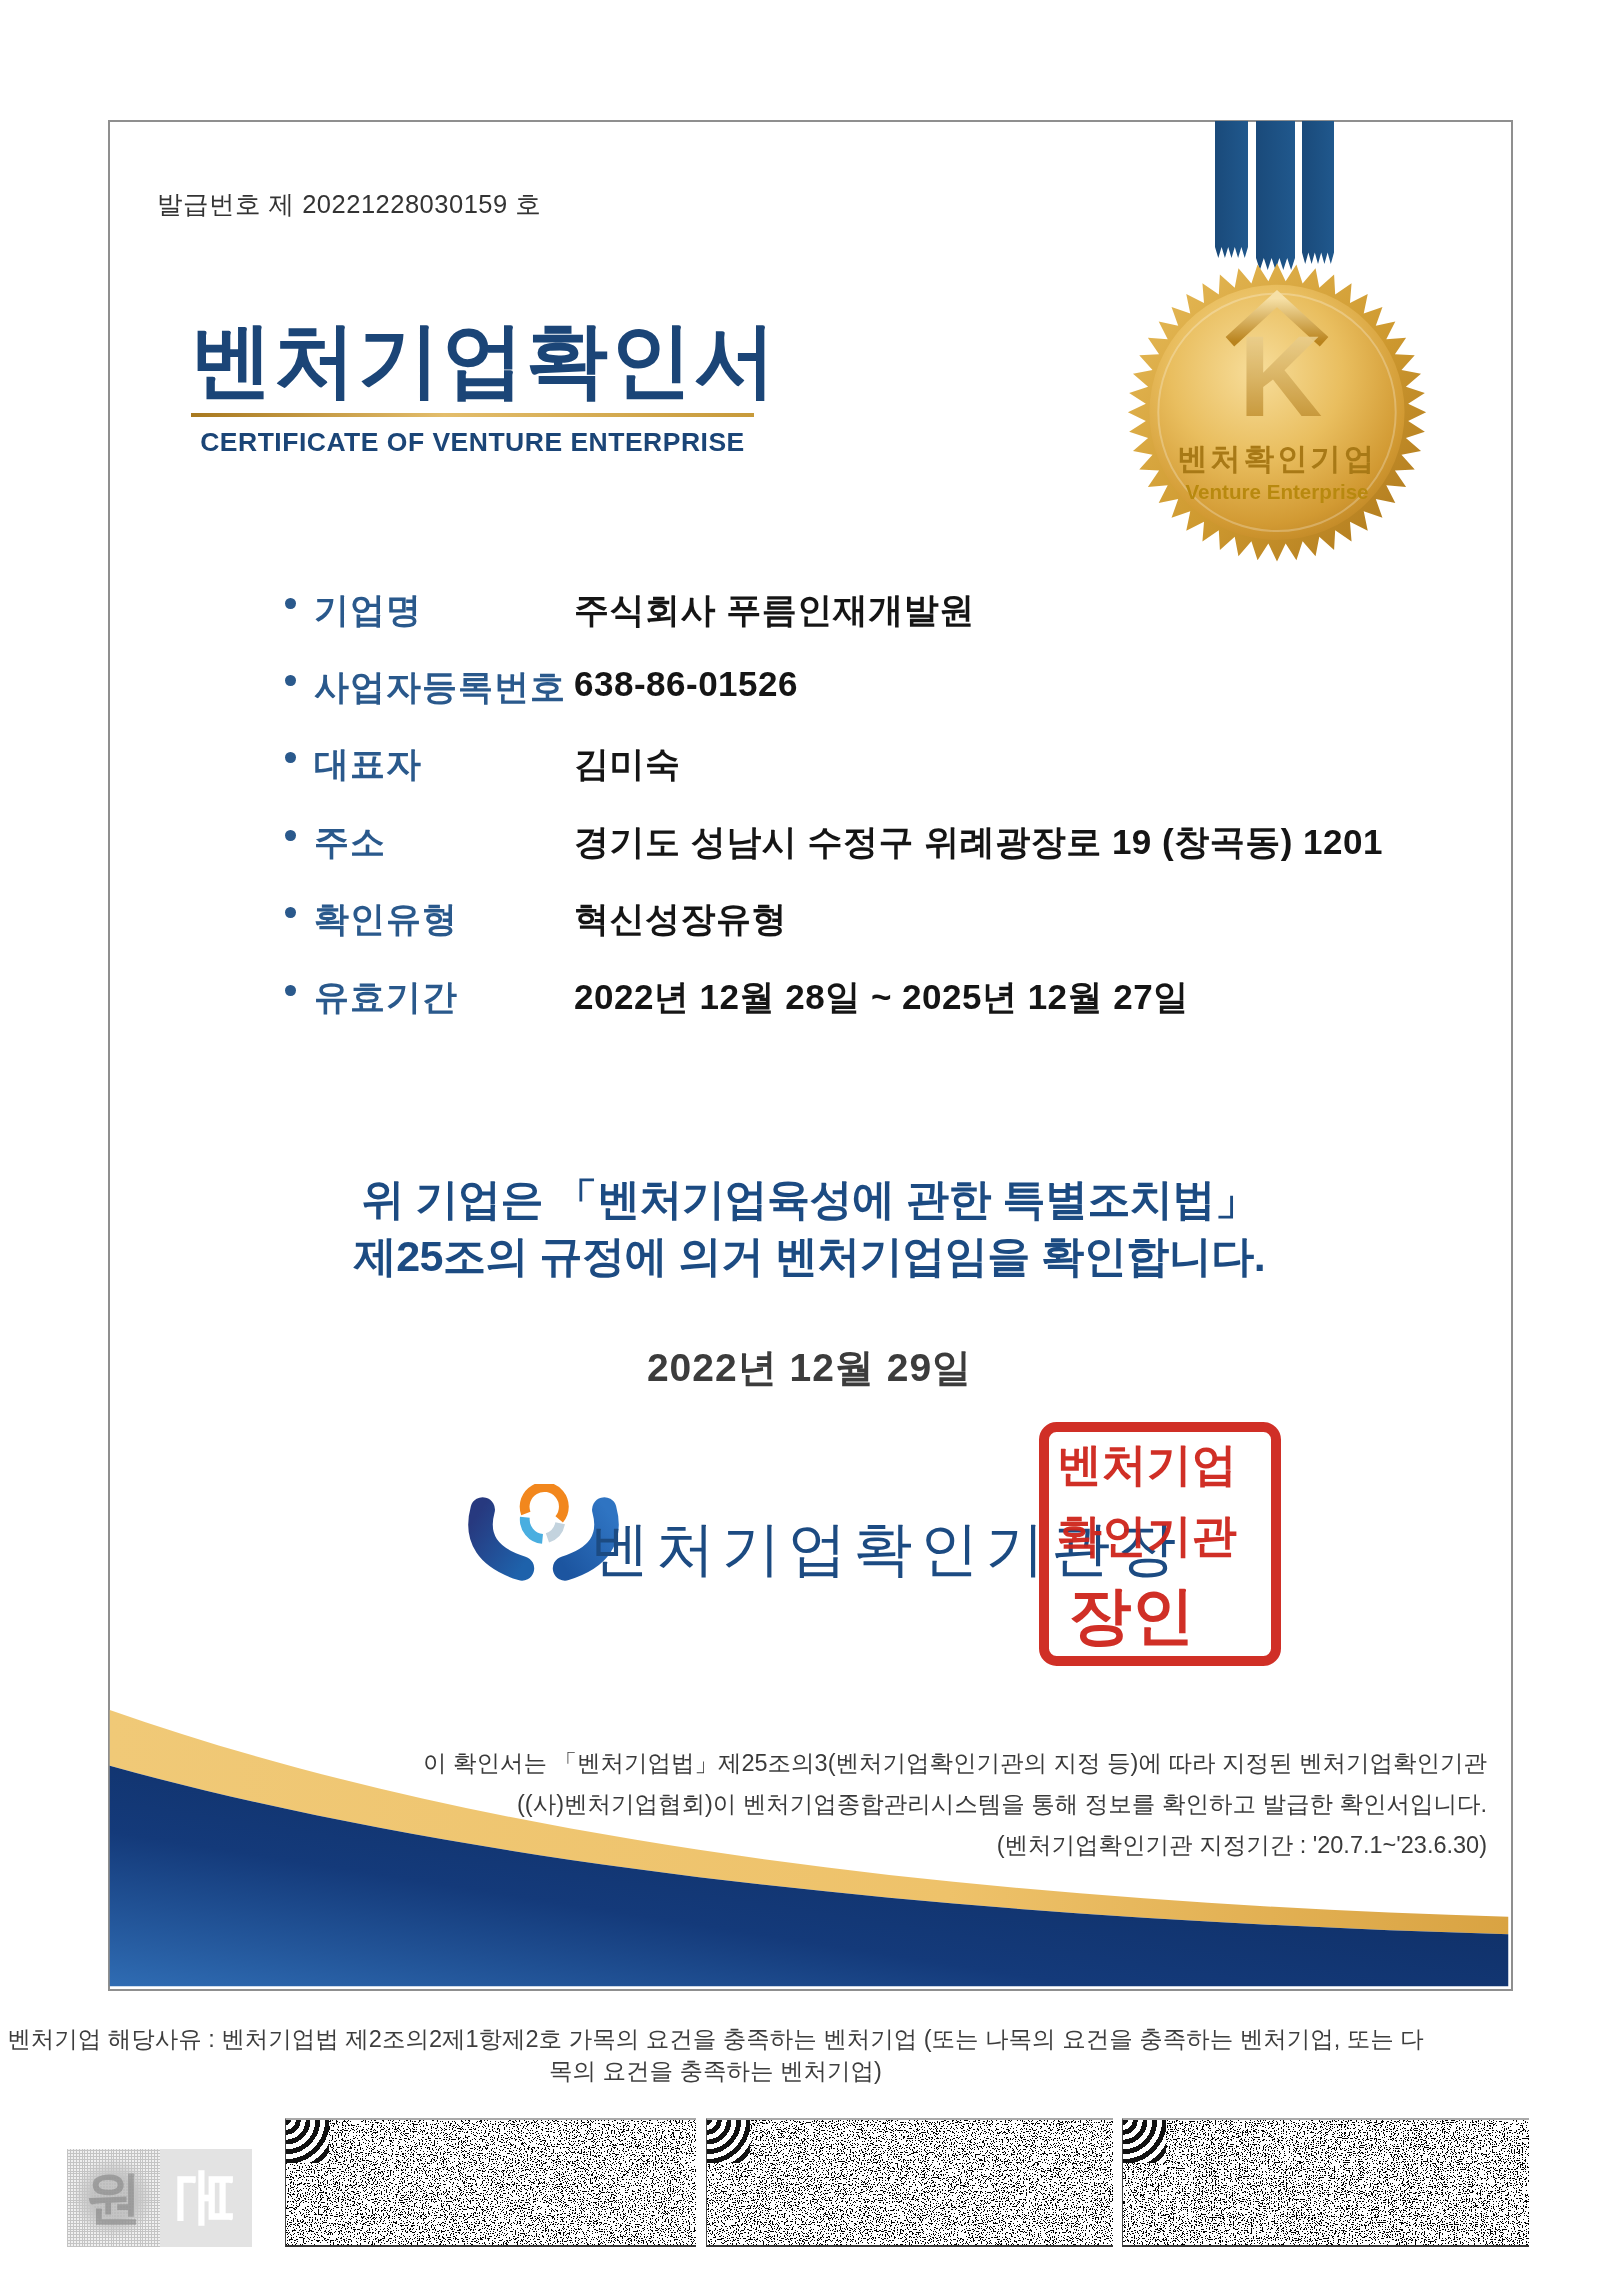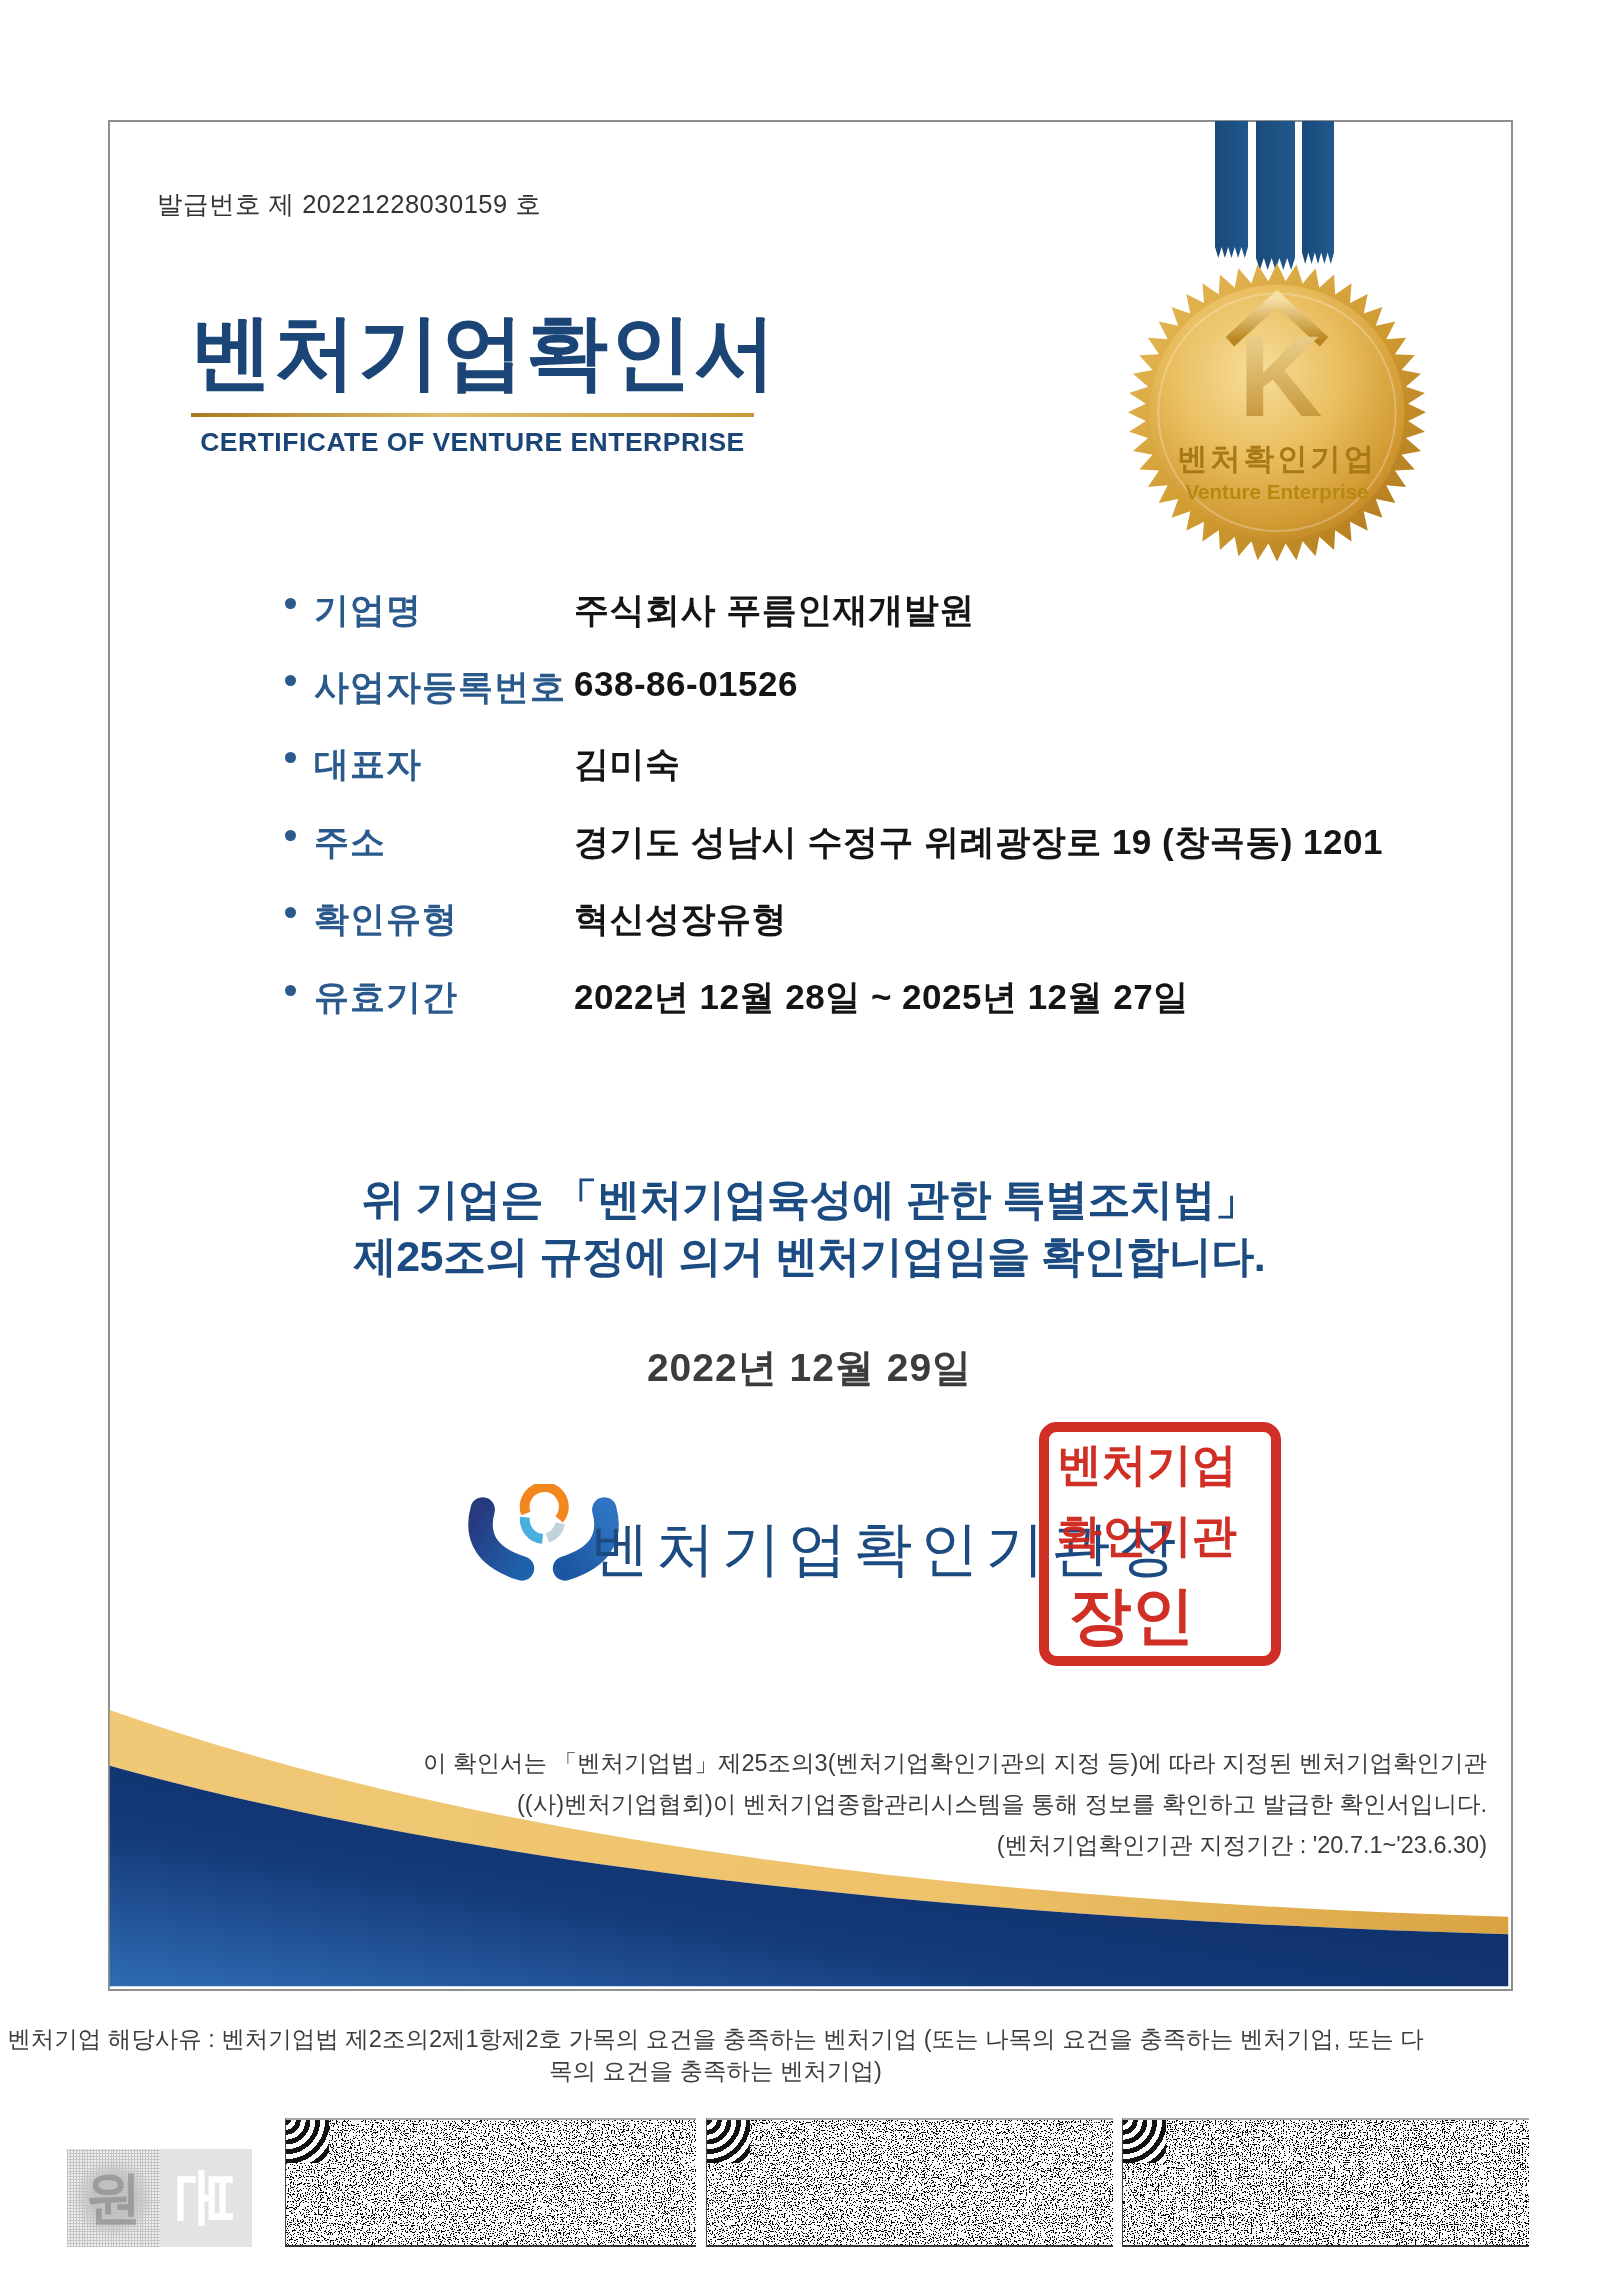--- a/index.html
+++ b/index.html
@@ -4,21 +4,21 @@
 <style>
   html,body{margin:0;padding:0;background:#ffffff;}
   body{font-family:"Liberation Sans","DejaVu Sans",sans-serif;}
   #page{position:relative;width:1619px;height:2290px;background:#fff;overflow:hidden;margin-top:22px;}
 
   
   .frame{position:absolute;left:108px;top:98px;width:1401px;height:1867px;border:2px solid #8f8f8f;background:#fff;}
 
   .issue-no{position:absolute;left:157px;top:165px;font-size:25.5px;color:#333;letter-spacing:0.5px;}
 
-  .title{position:absolute;left:190px;top:276px;font-size:82px;font-weight:800;color:#1b4577;letter-spacing:2px;}
+  .title{position:absolute;left:190px;top:284px;font-size:82px;font-weight:800;color:#1b4577;letter-spacing:2px;}
   .gold-rule{position:absolute;left:191px;top:391px;width:563px;height:3.9px;
              background:linear-gradient(90deg,#a8791f,#e3bd6b 45%,#c79a3a);}
   .subtitle{position:absolute;left:191px;top:405px;width:563px;text-align:center;
             font-size:26.5px;font-weight:600;color:#1b4577;letter-spacing:0.5px;}
 
   
   .ribbon{position:absolute;top:99px;background:linear-gradient(90deg,#1a4a7a,#20588d);
           clip-path:polygon(0 0,100% 0,100% 92%,90% 100%,80% 92%,70% 100%,60% 92%,50% 100%,40% 92%,30% 100%,20% 92%,10% 100%,0 92%);}
   .ribbon.r1{left:1215px;width:33px;height:137px;}
   .ribbon.r2{left:1256px;width:39px;height:149px;}

